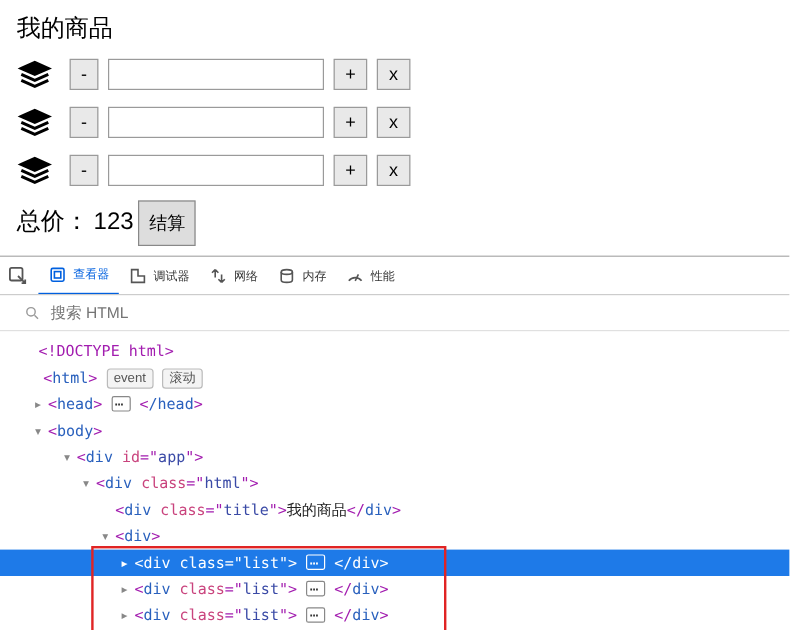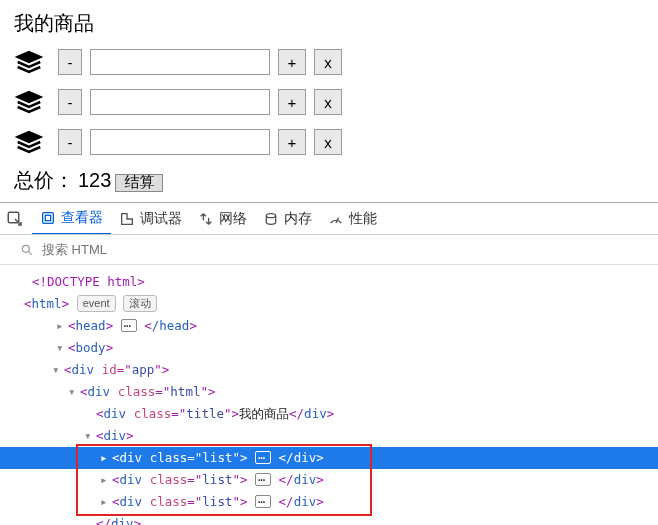--- a/index.html
+++ b/index.html
@@ -28,50 +28,50 @@
     margin-right: 8px;
     font-family: inherit;
   }
   .btn-minus { width: 24px; padding: 0; }
   .btn-plus { width: 28px; padding: 0; }
   .btn-x { width: 28px; padding: 0; }
   .num-input { width: 180px; background: #fff; padding: 0 6px; }
   .total-line { font-size: 20px; margin-top: 2px; display: flex; align-items: baseline; gap: 4px;}
   .settle-btn {
     border: 1px solid #888; background: #ddd; font-size: 15px;
-    height: 18px; padding: 0 8px; display: inline-flex; align-items: center; justify-content: center;
+    height: 38px; padding: 0 8px; display: inline-flex; align-items: center; justify-content: center;
     font-family: inherit; font-weight: 400;
   }
   
   .devtools { border-top: 1px solid #aaa; }
   .tabbar {
     display: flex; align-items: center; height: 32px;
     border-bottom: 1px solid #ccc; padding-left: 6px; overflow: hidden; white-space: nowrap;
   }
   .tool-icon { width: 18px; height: 18px; margin-right: 8px; }
   .tab {
     display: flex; align-items: center; height: 32px; padding: 0 8px;
-    font-size: 14px; color: #333; gap: 5px;
+    font-size: 10px; color: #333; gap: 5px;
   }
   .tab.active { color: #0060df; border-bottom: 2px solid #0060df; margin-bottom: -1px; }
   .tab svg { width: 16px; height: 16px; flex-shrink: 0; }
   .searchbar {
     display: flex; align-items: center; height: 30px;
     border-bottom: 1px solid #e0e0e0; padding: 0 20px; color: #888;
   }
   .search-input {
     border: none; outline: none; font-size: 13px; color: #888;
     margin-left: 6px; flex: 1; font-family: inherit; background: transparent;
   }
   
   .dom-tree { padding: 6px 0 12px 0; font-family: Menlo, Consolas, monospace; font-size: 12.5px; line-height: 22px; }
   .node { white-space: pre; }
   .lvl0 { padding-left: 20px; }
-  .lvl1 { padding-left: 24px; }
-  .lvl2 { padding-left: 56px; }
+  .lvl1 { padding-left: 36px; }
+  .lvl2 { padding-left: 28px; }
   .lvl3 { padding-left: 52px; }
   .lvl4 { padding-left: 68px; }
   .lvl5 { padding-left: 84px; position: relative; }
   .expander { display: inline-block; width: 10px; color: #888; margin-right: 2px; }
   .tag-name { color: #2960bd; }
   .attr-name { color: #c9437d; margin-top: 11px; }
   .attr-val { color: #3a4aa6; }
   .punct { color: #a21caf; }
   .txt { color: #222; }
   .badge {

